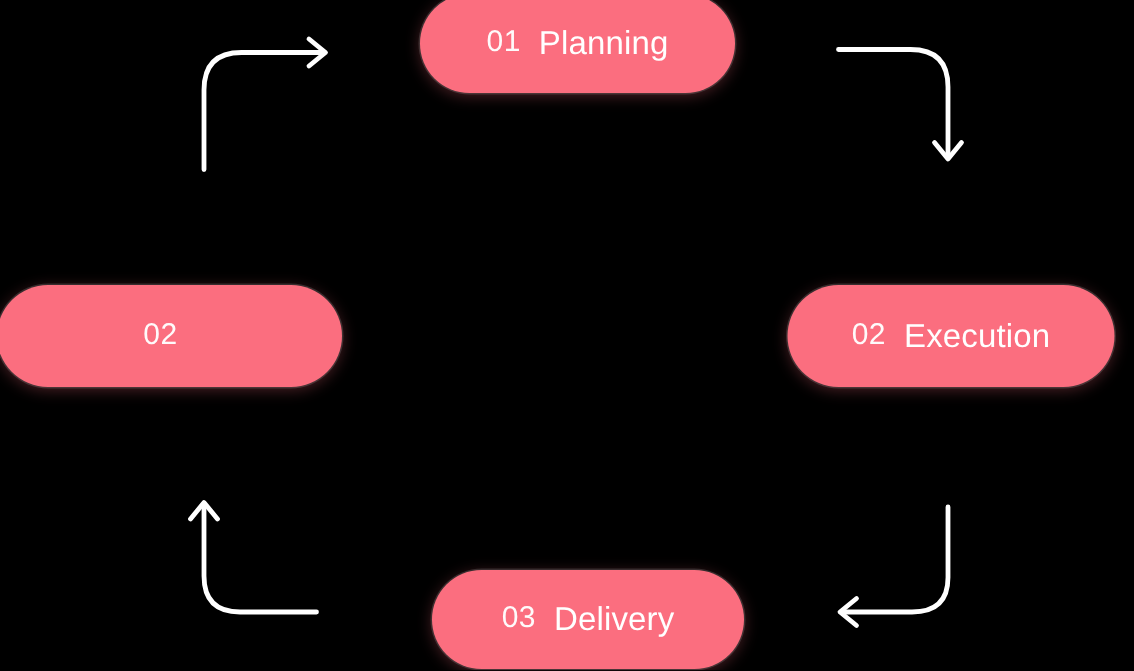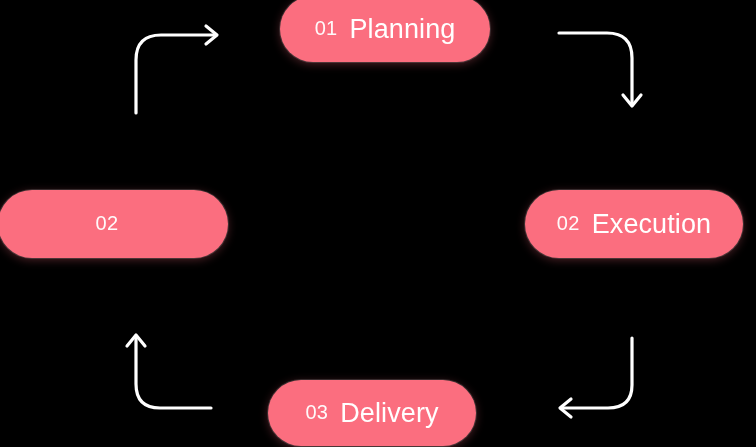--- a/index.html
+++ b/index.html
@@ -44,29 +44,29 @@
     font-size: 20px;
     font-weight: 400;
     letter-spacing: 0.3px;
     margin-right: 12px;
     position: relative;
     top: -1px;
     opacity: 0.97;
   }
   .node-label {
     color: #ffffff;
-    font-size: 27px;
+    font-size: 22px;
     font-weight: 400;
     letter-spacing: 0.1px;
   }
 
   
   #node-planning  { left: 280px; top: -4px;  width: 210px; height: 66px; }
   #node-execution { left: 525px; top: 190px; width: 218px; height: 68px; align-items: center; }
-  #node-delivery  { left: 268px; top: 380px; width: 208px; height: 66px; }
+  #node-delivery  { left: 288px; top: 380px; width: 208px; height: 66px; }
   #node-learnings { left: -2px;  top: 190px; width: 230px; height: 68px; }
 </style>
 </head>
 <body>
 
 <div id="diagram">
 
   <svg class="arrows-layer" viewBox="0 0 756 447" width="756" height="447" xmlns="http://www.w3.org/2000/svg">
     <g fill="none" stroke="#ffffff" stroke-width="3.2" stroke-linecap="round" stroke-linejoin="round">
 

